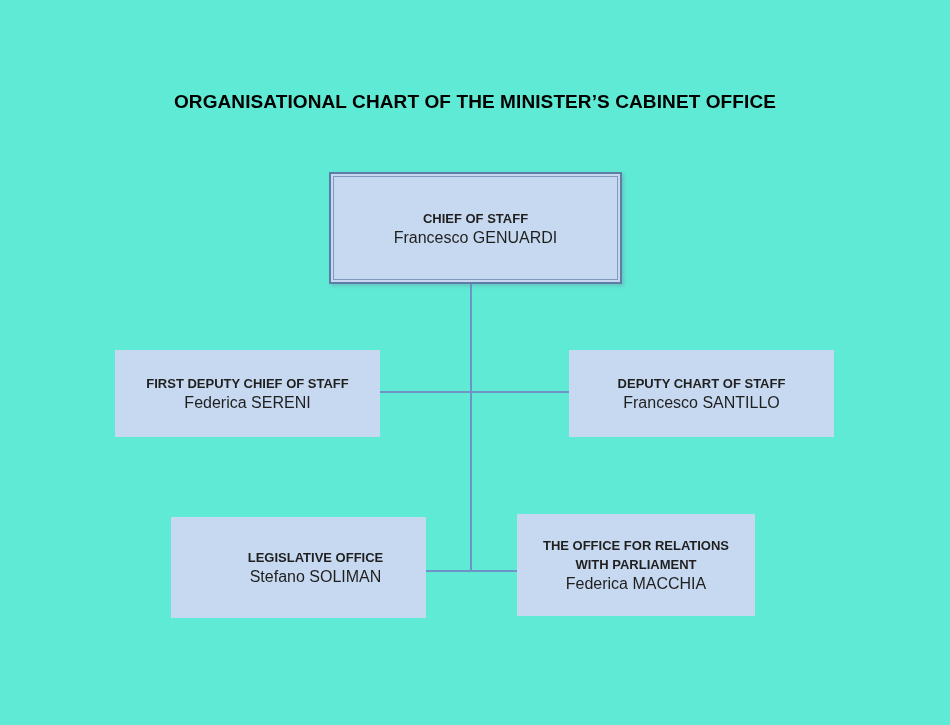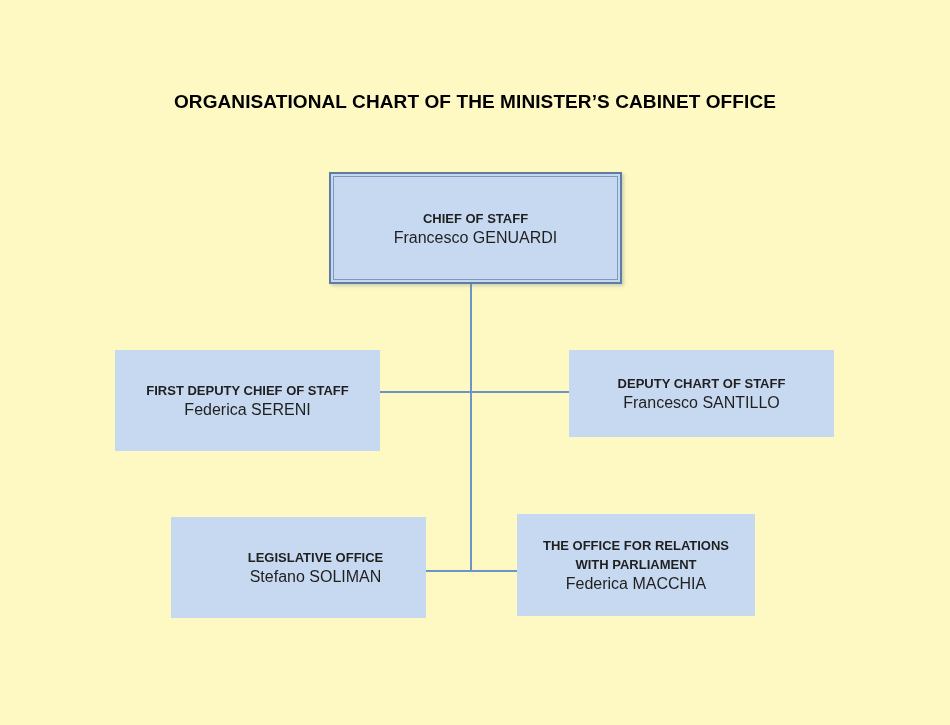--- a/index.html
+++ b/index.html
@@ -1,21 +1,21 @@
 <!DOCTYPE html>
 <html><head>
 <meta charset="utf-8">
 <style>
   * { margin: 0; padding: 0; box-sizing: border-box; }
   html, body { background: #ffffff; }
   .canvas {
     position: relative;
     width: 950px;
     height: 725px;
-    background: #fef9c3;
+    background: #5eead4;
     font-family: "Liberation Sans", sans-serif;
     overflow: hidden;
   }
   .chart-title {
     position: absolute;
     top: 91px;
     left: 0;
     width: 100%;
     text-align: center;
     font-size: 19px;
@@ -44,21 +44,21 @@
     line-height: 20px;
   }
   .node--chief {
     left: 329px; top: 172px; width: 293px; height: 112px;
     border: 2px solid #5d7ca6;
     box-shadow:
       inset 0 0 0 2px #c7d9f0,
       inset 0 0 0 3px #8199bb,
       2px 2px 3px rgba(120, 132, 152, 0.35);
   }
-  .node--first-deputy { left: 115px; top: 350px; width: 265px; height: 101px; }
+  .node--first-deputy { left: 115px; top: 350px; width: 265px; height: 87px; }
   .node--deputy       { left: 569px; top: 350px; width: 265px; height: 87px; }
   .node--legislative  { left: 171px; top: 517px; width: 255px; height: 101px; padding-left: 34px; }
   .node--relations    { left: 517px; top: 514px; width: 238px; height: 102px; }
   .node--relations .node-role { max-width: 205px; }
   .connector {
     position: absolute;
     background: #6e94c6;
   }
   .connector-v  { left: 470px; top: 272px; width: 2px;  height: 299px; }
   .connector-h1 { left: 380px; top: 391px; width: 189px; height: 2px; }

